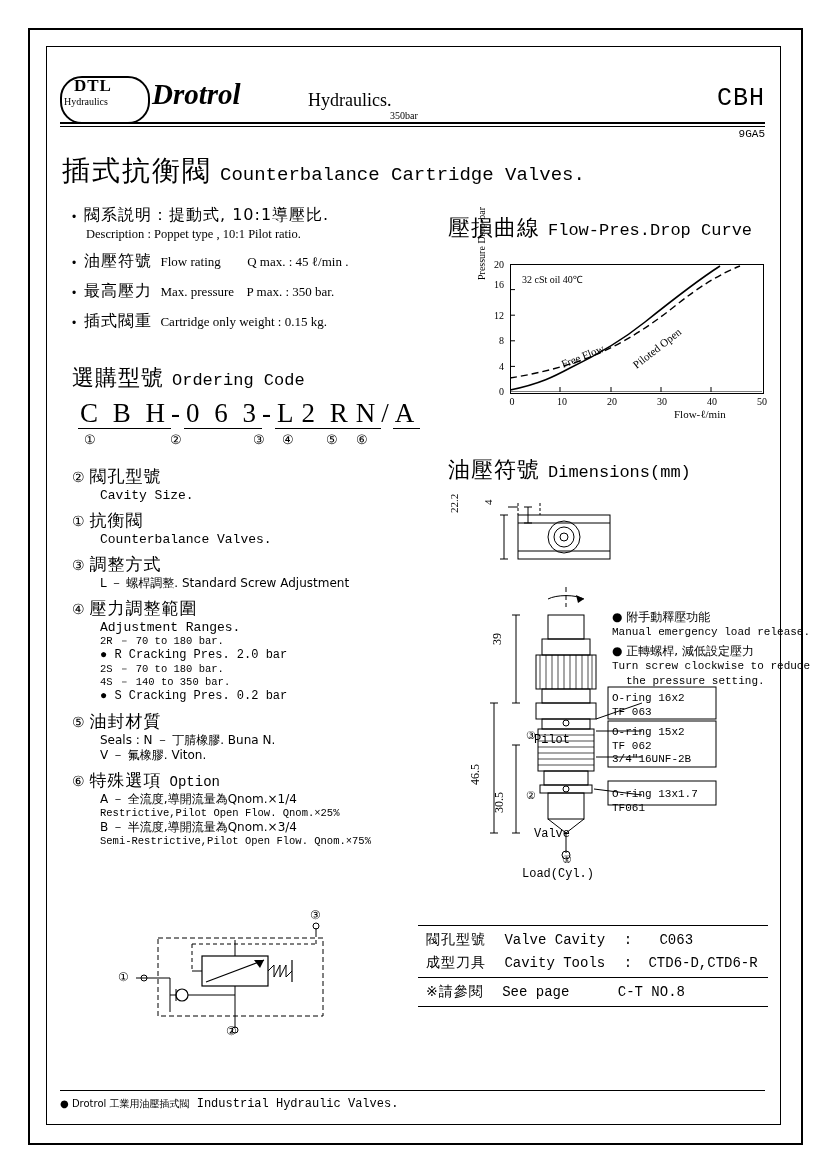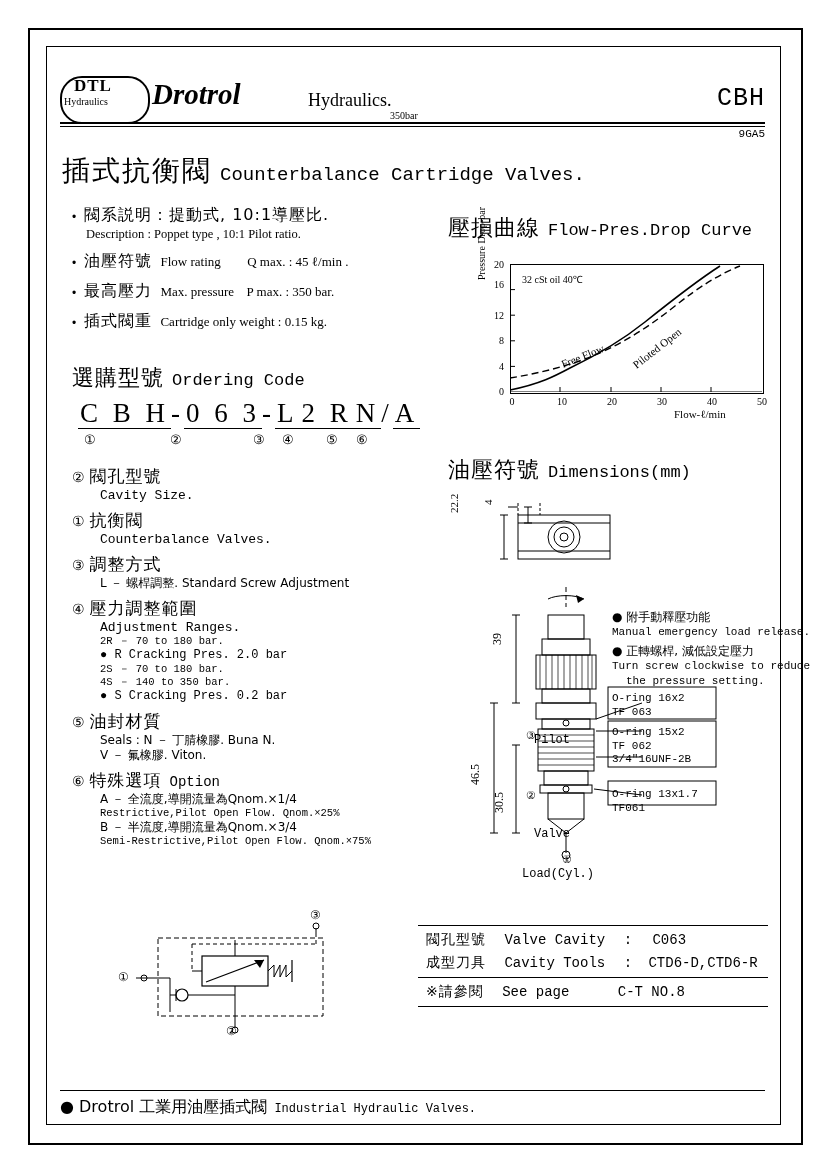--- a/index.html
+++ b/index.html
@@ -77,21 +77,21 @@
   .notes-right .cjk{font-family:"DejaVu Sans",sans-serif;font-size:12px;}
 
   .table-box{position:absolute;left:418px;top:925px;width:350px;}
   .tb-line{height:0;border-top:1px solid #000;}
   .tb-row{padding:5px 8px;font-family:"Liberation Mono",monospace;font-size:14px;}
   .tb-row .cjk{font-family:"DejaVu Sans",sans-serif;font-size:14px;letter-spacing:1px;}
 
   .footer{position:absolute;left:60px;top:1090px;width:705px;}
   .footer-rule{border-top:1.5px solid #000;width:705px;}
   .footer-txt{margin-top:6px;font-family:"Liberation Mono",monospace;font-size:12px;}
-  .footer-txt .cjk{font-family:"DejaVu Sans",sans-serif;font-size:16px;}
+  .footer-txt .cjk{font-family:"DejaVu Sans",sans-serif;font-size:10px;}
   svg{display:block;}
 </style>
 </head>
 <body>
 
 <div class="page">
 
   <div class="border-outer"></div>
   <div class="border-inner"></div>
 
@@ -408,21 +408,21 @@
     <div>Turn screw clockwise to reduce</div>
     <div style="margin-left:14px">the pressure setting.</div>
   </div>
 
   <div class="table-box">
     <div class="tb-line"></div>
     <div class="tb-row">
       <span class="cjk">閥孔型號</span>
       <span style="margin-left:10px">Valve Cavity</span>
       <span style="margin-left:10px">:</span>
-      <span style="margin-left:12px">C063</span>
+      <span style="margin-left:19px">C063</span>
     </div>
     <div class="tb-row" style="padding-top:0">
       <span class="cjk">成型刀具</span>
       <span style="margin-left:10px">Cavity Tools</span>
       <span style="margin-left:10px">:</span>
       <span style="margin-left:8px">CTD6-D,CTD6-R</span>
     </div>
     <div class="tb-line"></div>
     <div class="tb-row">
       <span class="cjk">※請參閱</span>

